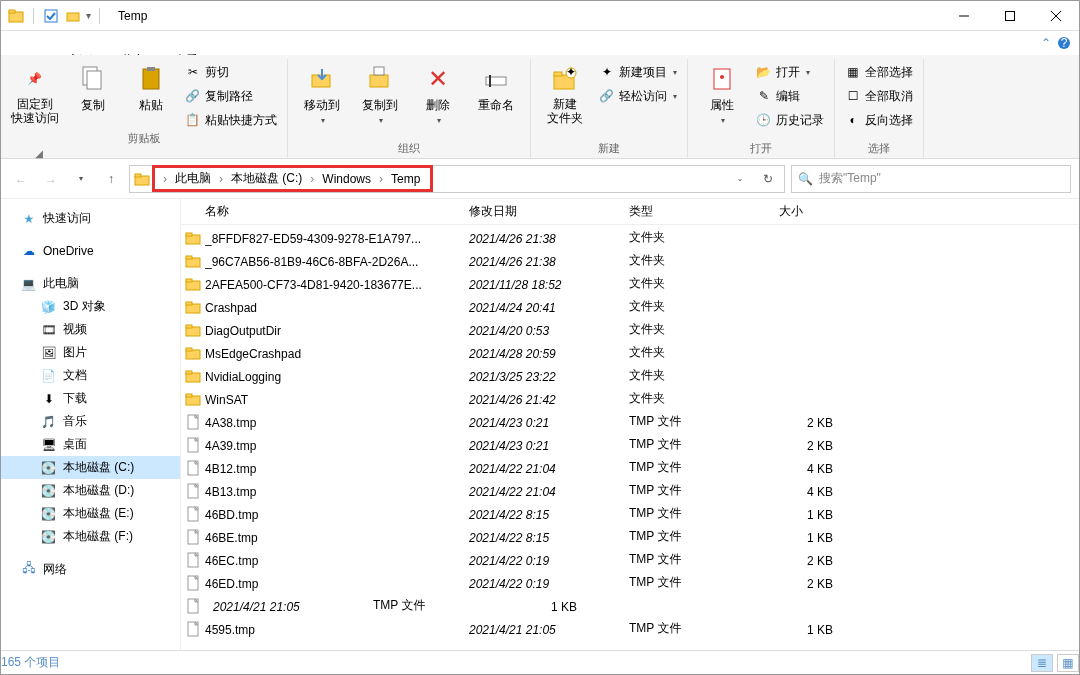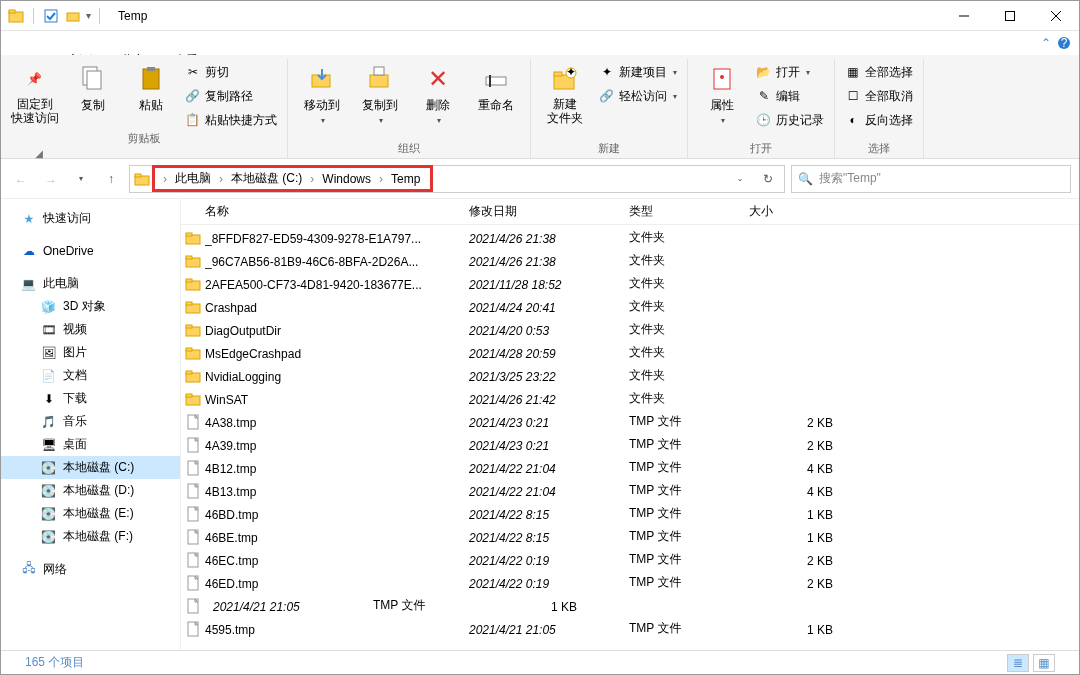--- a/index.html
+++ b/index.html
@@ -53,31 +53,31 @@
 .side-item.sub { padding-left:40px; }
 .side-item.selected { background:#cce8ff; }
 .side-spc { height:10px; }
 .side-ico { width:16px; height:16px; display:flex; align-items:center; justify-content:center; }
 .main { flex:1; display:flex; flex-direction:column; }
 .cols { display:flex; border-bottom:1px solid #eee; padding:4px 0; color:#000000; }
 .col { padding:0 8px; }
 .col.name { width:280px; padding-left:24px; }
 .col.date { width:160px; }
 .col.type { width:120px; }
-.col.size { width:100px; text-align:left; }
+.col.size { width:100px; text-align:center; }
 .file-list { flex:1; overflow-y:auto; }
 .row { display:flex; align-items:flex-end; padding:2px 0; height:23px; }
 .row .ico { width:24px; display:flex; justify-content:center; }
 .row .c-name { width:256px; white-space:nowrap; overflow:hidden; text-overflow:ellipsis; }
 .row .c-date { width:160px; padding:0 8px;font-style:italic; }
 .row .c-type { width:120px; padding:0 8px; }
 .row .c-size { width:100px; padding:0 8px; text-align:right; }
 
 
-.status { height:24px; border-top:1px solid #ddd; display:flex; align-items:center; padding:0 24px; color:#5b8fc7; }
+.status { height:24px; border-top:1px solid #ddd; display:flex; align-items:center; padding:0 0; color:#5b8fc7; }
 .status-right { margin-left:auto; display:flex; gap:4px; }
 .view-btn { width:22px; height:18px; border:1px solid #ccc; display:flex; align-items:center; justify-content:center; }
 
 svg { display:block; }
 </style>
 </head>
 <body>
 
 <div class="window">
 

